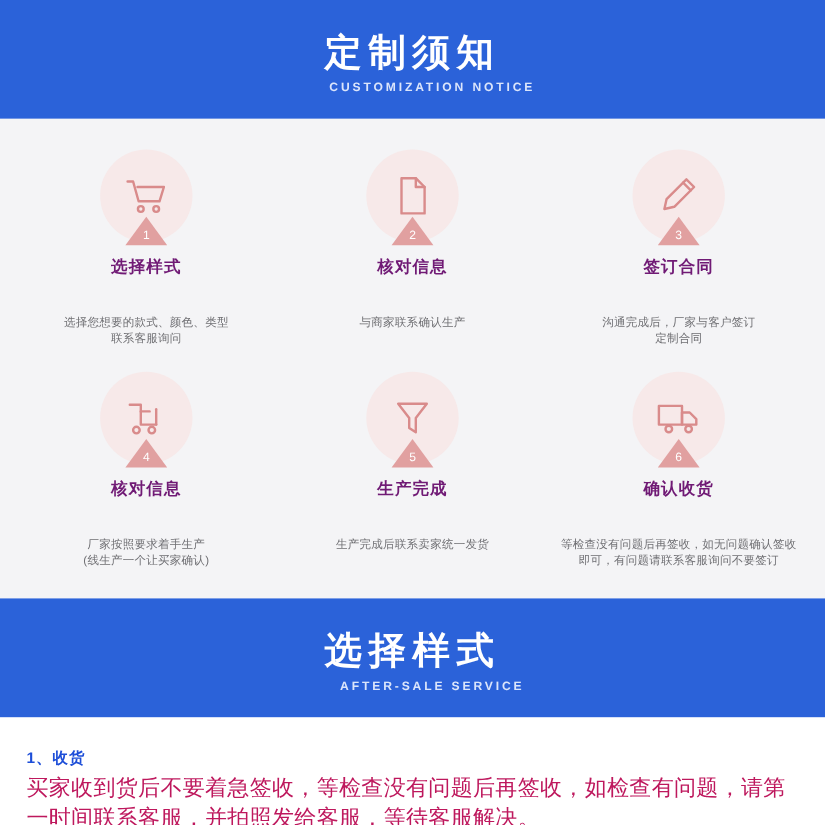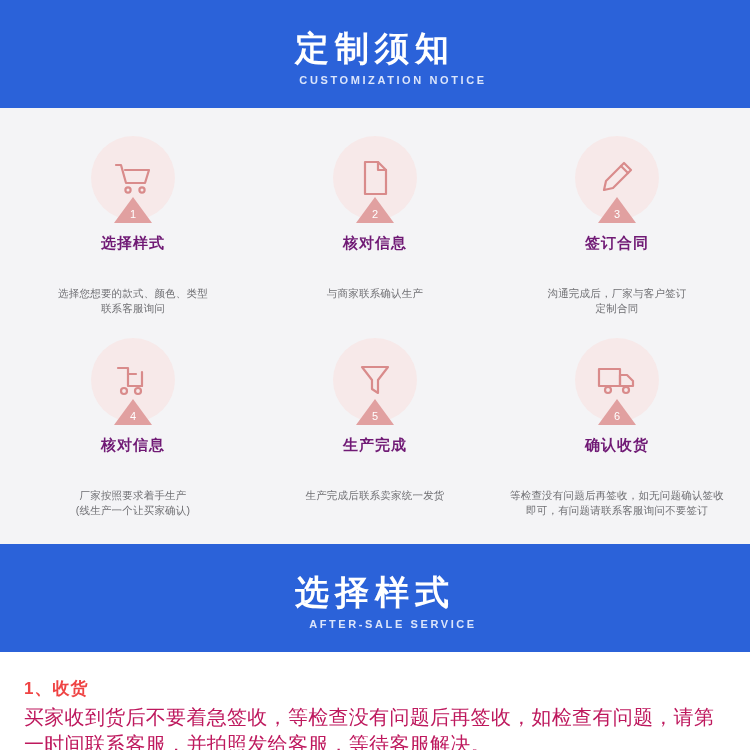--- a/index.html
+++ b/index.html
@@ -124,23 +124,23 @@
     margin-top: 32px;
   }
 
   
   .after-sale {
     padding: 22px 24px 0 24px;
     box-sizing: border-box;
   }
   .as-item { margin-bottom: 14px; }
   .as-title {
-    font-size: 17px;
+    font-size: 14px;
     font-weight: bold;
-    color: #ef4444;
+    color: #1d4ed8;
     line-height: 30px;
     letter-spacing: 1px;
   }
   .as-body {
     font-size: 20px;
     color: #be185d;
     line-height: 27px;
     letter-spacing: 0.3px;
   }
 </style>

